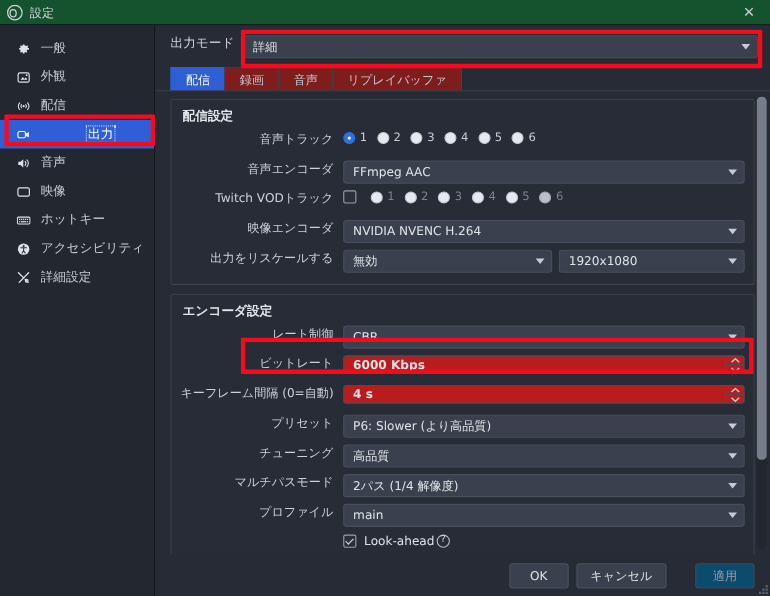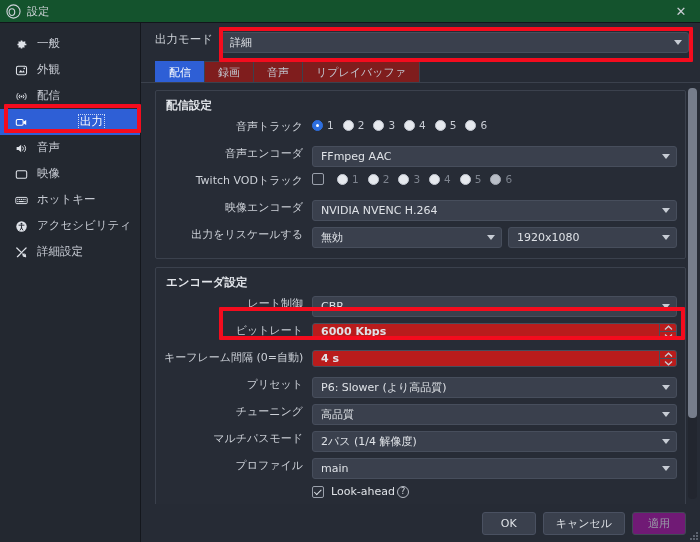--- a/index.html
+++ b/index.html
@@ -243,21 +243,21 @@
     background: #262b35;
     position: relative;
   }
   .btn {
     min-width: 54px; height: 23px; padding: 0 12px;
     font-size: 11px; color: #dfe2e7;
     background: #3a404d; border: 1px solid #4a5161;
     border-radius: 3px;
     display: flex; align-items: center; justify-content: center;
   }
-  .btn.ghost { background: #701a75; color: #999ea8; border-color: #414855; }
+  .btn.ghost { background: #0c4a6e; color: #999ea8; border-color: #414855; margin-left: 19px; }
   .grip {
     position: absolute; right: 2px; bottom: 2px;
     width: 11px; height: 11px;
   }
   .grip i {
     position: absolute; width: 2px; height: 2px; background: #5d636f;
   }
 
   
   .redbox {

